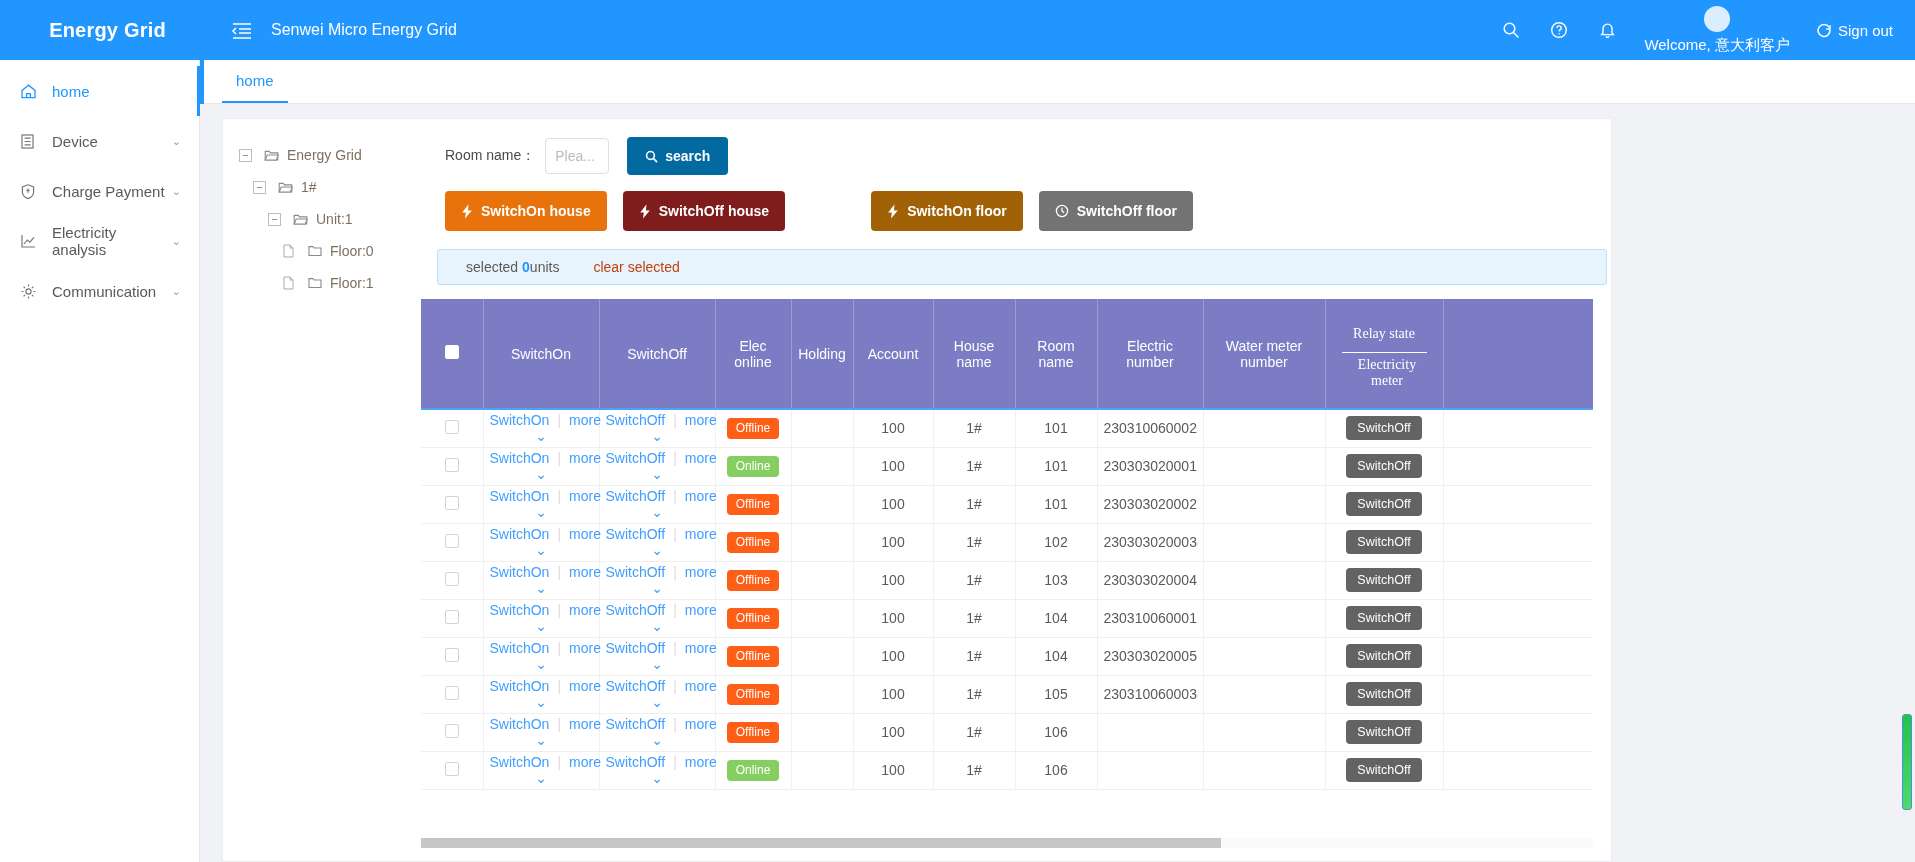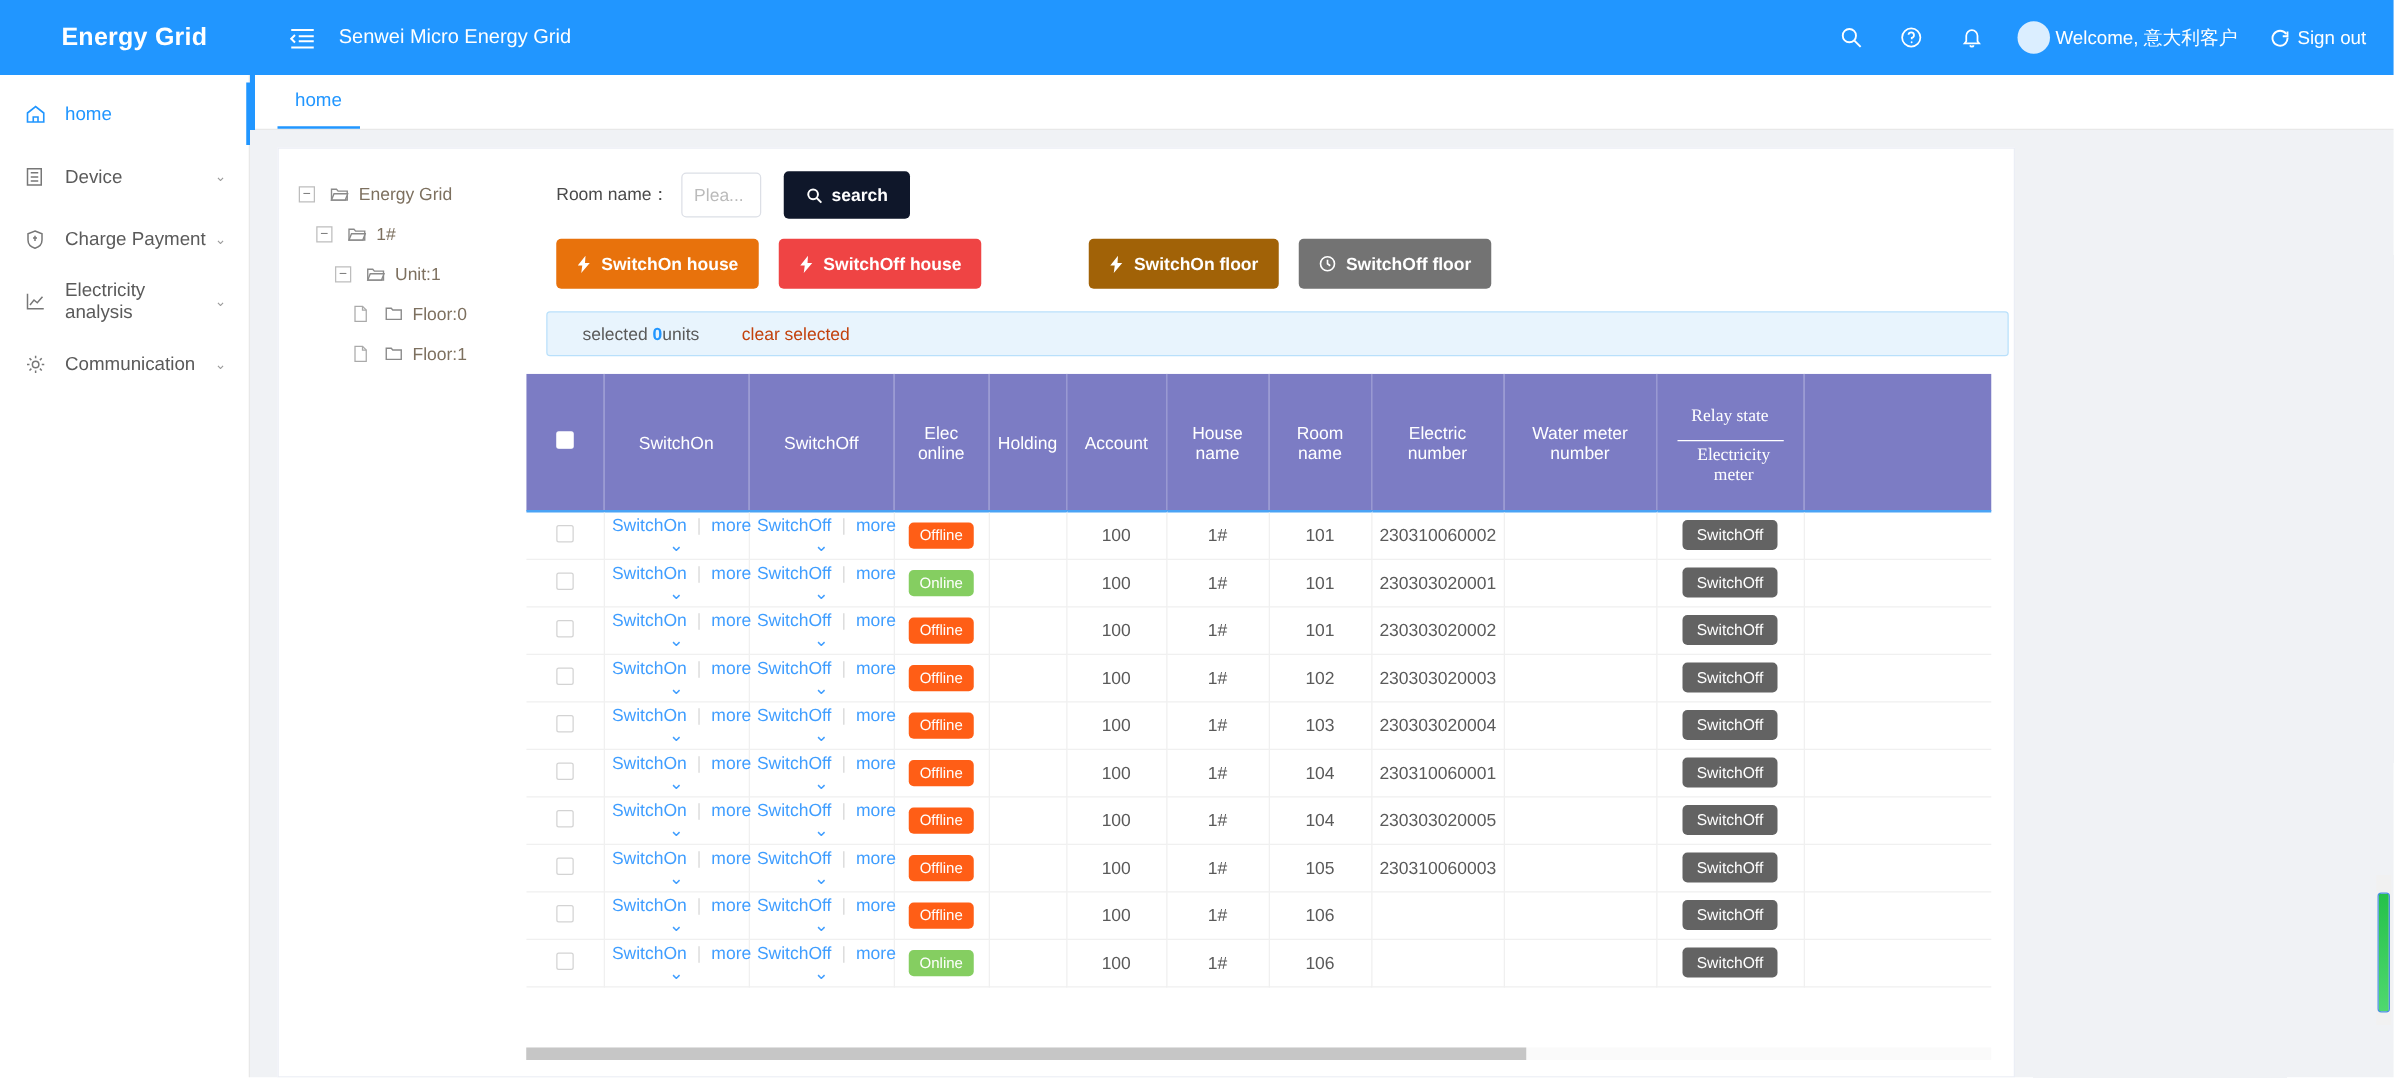--- a/index.html
+++ b/index.html
@@ -37,21 +37,21 @@
   }
   .header-right {
     margin-left: auto; display: flex; align-items: center;
     gap: 26px; padding-right: 22px; color: #fff;
   }
   .hicon { width: 22px; height: 22px; display:flex; align-items:center; justify-content:center; cursor:pointer; }
   .avatar {
     width: 26px; height: 26px; border-radius: 50%;
     background: #dbeeff; display: inline-block;
   }
-  .welcome-wrap { display: flex; align-items: center; gap: 4px; cursor: pointer; }
+  .welcome-wrap { display: flex; align-items: center; gap: 4px; cursor: pointer; flex-direction: column; }
   .welcome-txt { font-size: 15px; color: #fff; }
   .signout { display: flex; align-items: center; gap: 6px; font-size: 15px; cursor: pointer; color: #fff; }
 
   
   .sidebar {
     position: absolute; top: 60px; left: 0;
     width: 200px; height: 802px;
     background: #fff;
     border-right: 1px solid #e8e8e8;
     padding-top: 6px;
@@ -121,21 +121,21 @@
   }
   .lbl-room { font-size: 14px; color: #4a4a4a; margin-right: 10px; }
   .inp {
     width: 64px; height: 36px; border: 1px solid #dcdfe6; border-radius: 4px;
     padding: 0 9px; font-size: 14px; color: #333; outline: none;
     font-family: "Liberation Sans", sans-serif;
   }
   .inp::placeholder { color: #bbb; }
   .btn-search {
     margin-left: 18px; height: 38px; padding: 0 18px; border: none; border-radius: 4px;
-    background: #0f172a; color: #fff; font-size: 14px; font-weight: bold; cursor: pointer;
+    background: #0369a1; color: #fff; font-size: 14px; font-weight: bold; cursor: pointer;
     display: flex; align-items: center; gap: 7px;
     font-family: "Liberation Sans", sans-serif;
   }
   .actionrow {
     position: absolute; top: 72px; left: 222px;
     display: flex; align-items: center; gap: 16px;
   }
   .abtn {
     height: 40px; padding: 0 16px; border: none; border-radius: 4px;
     color: #fff; font-size: 14px; font-weight: bold; cursor: pointer;
@@ -378,21 +378,21 @@
         </button>
       </div>
 
       <div class="actionrow">
         <button class="abtn" style="background:#e8720c">
           <svg width="12" height="15" viewBox="0 0 12 15" fill="#fff">
               <path d="M7.4.6L1.2 8.4h3.6L4 14.4 10.8 6.4H7z"></path>
             </svg>
           <span>SwitchOn house</span>
         </button>
-        <button class="abtn" style="background:#ef4444">
+        <button class="abtn" style="background:#7f1d1d">
           <svg width="12" height="15" viewBox="0 0 12 15" fill="#fff">
               <path d="M7.4.6L1.2 8.4h3.6L4 14.4 10.8 6.4H7z"></path>
             </svg>
           <span>SwitchOff house</span>
         </button>
         <button class="abtn" style="background:#a16207; margin-left:70px">
           <svg width="12" height="15" viewBox="0 0 12 15" fill="#fff">
               <path d="M7.4.6L1.2 8.4h3.6L4 14.4 10.8 6.4H7z"></path>
             </svg>
           <span>SwitchOn floor</span>

